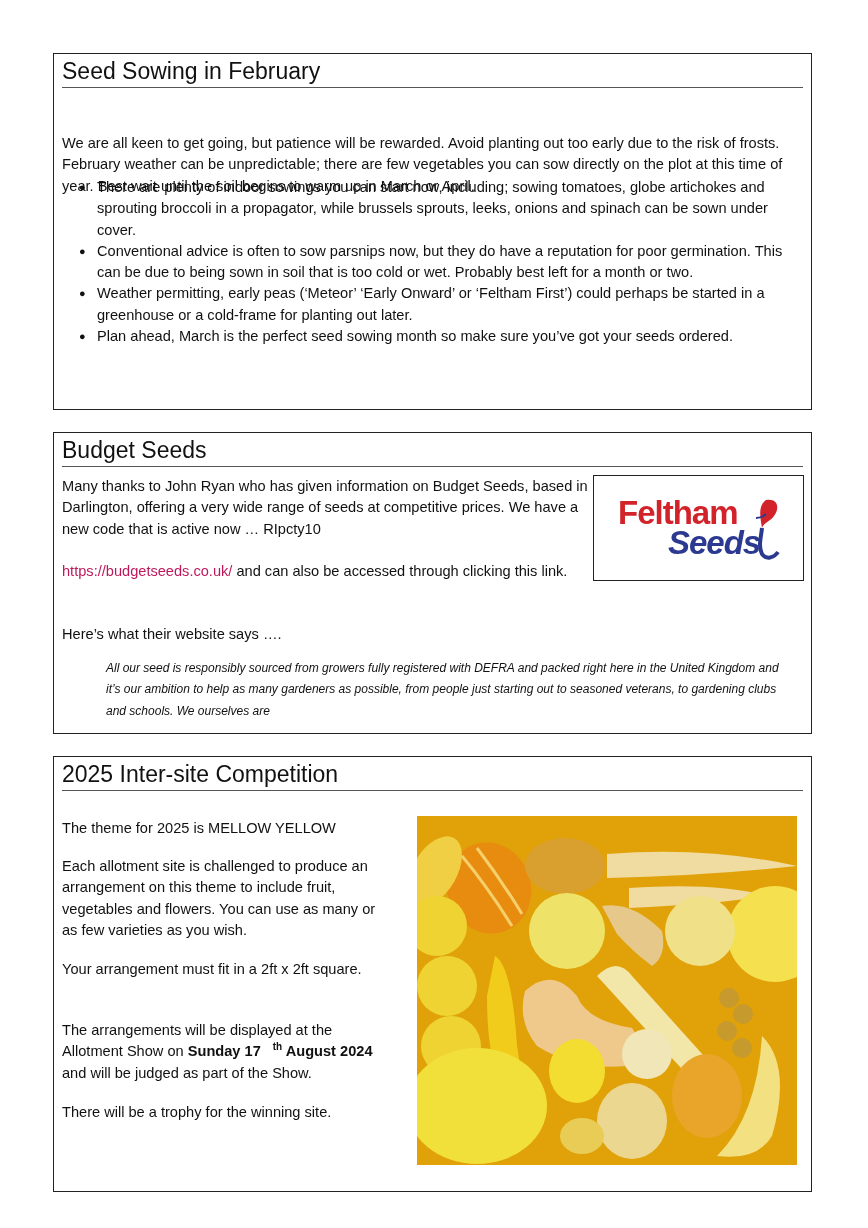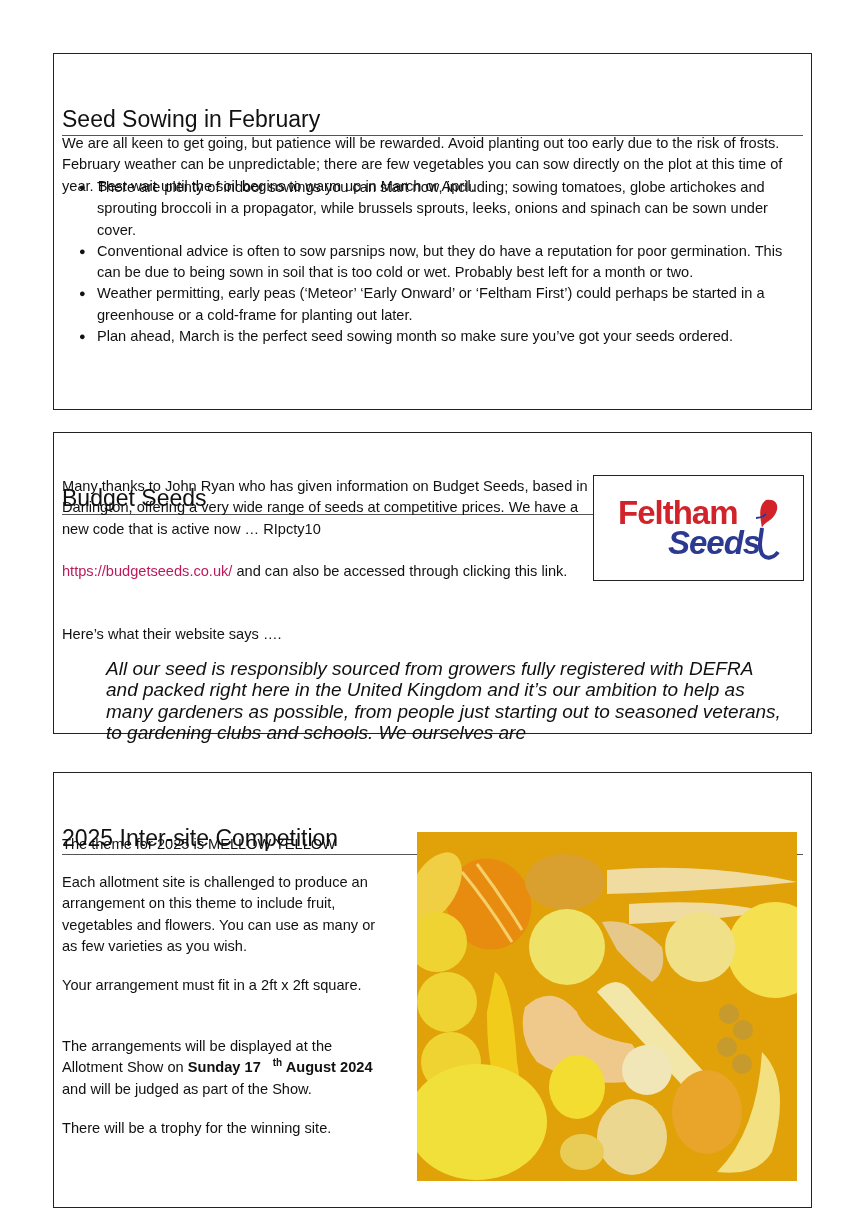--- a/index.html
+++ b/index.html
@@ -1,24 +1,24 @@
 <!DOCTYPE html>
 <html><head>
 <meta charset="utf-8">
 <style>
   html, body { margin: 0; padding: 0; background: #ffffff; }
   body { width: 868px; height: 1228px; position: relative; font-family: "Liberation Sans", sans-serif; color: #111; }
   .box { position: absolute; left: 53px; width: 759px; border: 1.5px solid #222; box-sizing: border-box; background: #fff; }
-  .heading { position: absolute; left: 8px; right: 8px; top: 2px; font-size: 23px; line-height: 30px; color: #111; border-bottom: 1.5px solid #555; padding-bottom: 1px; margin-top: 48px; }
+  .heading { position: absolute; left: 8px; right: 8px; top: 2px; font-size: 23px; line-height: 30px; color: #111; border-bottom: 1.5px solid #555; padding-bottom: 1px; }
   .p { position: absolute; left: 8px; right: 8px; font-size: 14.6px; line-height: 21.3px; }
   ul.bullets { position: absolute; left: 8px; right: 8px; margin: 16px; padding: 0; list-style: none; font-size: 14.6px; line-height: 21.3px; }
   ul.bullets li { position: relative; padding-left: 19px; }
   ul.bullets li::before { content: "\25CF"; position: absolute; left: 1px; top: 0; font-size: 11px; }
   .link { color: #be185d; }
-  .quote { position: absolute; left: 52px; right: 30px; font-style: italic; font-size: 19px; line-height: 21.3px; }
+  .quote { position: absolute; left: 52px; right: 30px; font-style: italic; font-size: 12px; line-height: 21.3px; }
   .logo-frame { position: absolute; left: 539px; top: 42px; width: 211px; height: 106px; border: 1.5px solid #222; box-sizing: border-box; background: #fff; }
   .logo-budget { position: absolute; left: 24px; top: 18px; font-size: 33px; font-weight: bold; color: #d2232a; letter-spacing: -1px; }
   .logo-seeds { position: absolute; left: 74px; top: 48px; font-size: 33px; font-weight: bold; color: #2b3990; letter-spacing: -1px; font-style: italic; }
   .photo { position: absolute; left: 363px; top: 59px; width: 380px; height: 349px; background: #e2a609; overflow: hidden; }
 </style>
 </head>
 <body>
 
 <div class="box" style="top:53px; height:357px;">
   <div class="heading">Seed Sowing in February</div>
@@ -44,21 +44,21 @@
     <svg width="40" height="70" viewBox="0 0 40 70" style="position:absolute; left:150px; top:18px;">
       <path d="M22 6 C34 4 36 14 30 22 C26 28 20 28 18 34 C16 22 14 12 22 6 Z" fill="#d2232a"></path>
       <path d="M18 34 C17 44 14 52 18 60 C22 66 30 64 34 58" stroke="#2b3990" stroke-width="4" fill="none"></path>
       <path d="M12 24 C16 24 20 22 22 20" stroke="#2b3990" stroke-width="2" fill="none"></path>
     </svg>
   </div>
   <div class="p" style="top:191px;">Here’s what their website says ….</div>
   <div class="quote" style="top:225px;">All our seed is responsibly sourced from growers fully registered with DEFRA and packed right here in the United Kingdom and it’s our ambition to help as many gardeners as possible, from people just starting out to seasoned veterans, to gardening clubs and schools. We ourselves are</div>
 </div>
 
-<div class="box" style="top:772px; height:436px;">
+<div class="box" style="top:756px; height:436px;">
   <div class="heading">2025 Inter-site Competition</div>
   <div class="p" style="top:61px; right:420px;">The theme for 2025 is MELLOW YELLOW</div>
   <div class="p" style="top:99px; right:420px;">Each allotment site is challenged to produce an arrangement on this theme to include fruit, vegetables and flowers.  You can use as many or as few varieties as you wish.</div>
   <div class="p" style="top:202px; right:420px;">Your arrangement must fit in a 2ft x 2ft square.</div>
   <div class="p" style="top:263px; right:420px;">
     <span>The arrangements will be displayed at the Allotment Show on </span><b><span>Sunday 17</span><sup style="font-size:10px; line-height:0;padding-left:12px;">th</sup><span> August 2024</span></b><span> and will be judged as part of the Show.</span>
   </div>
   <div class="p" style="top:345px; right:420px;">There will be a trophy for the winning site.</div>
 
   <div class="photo">

